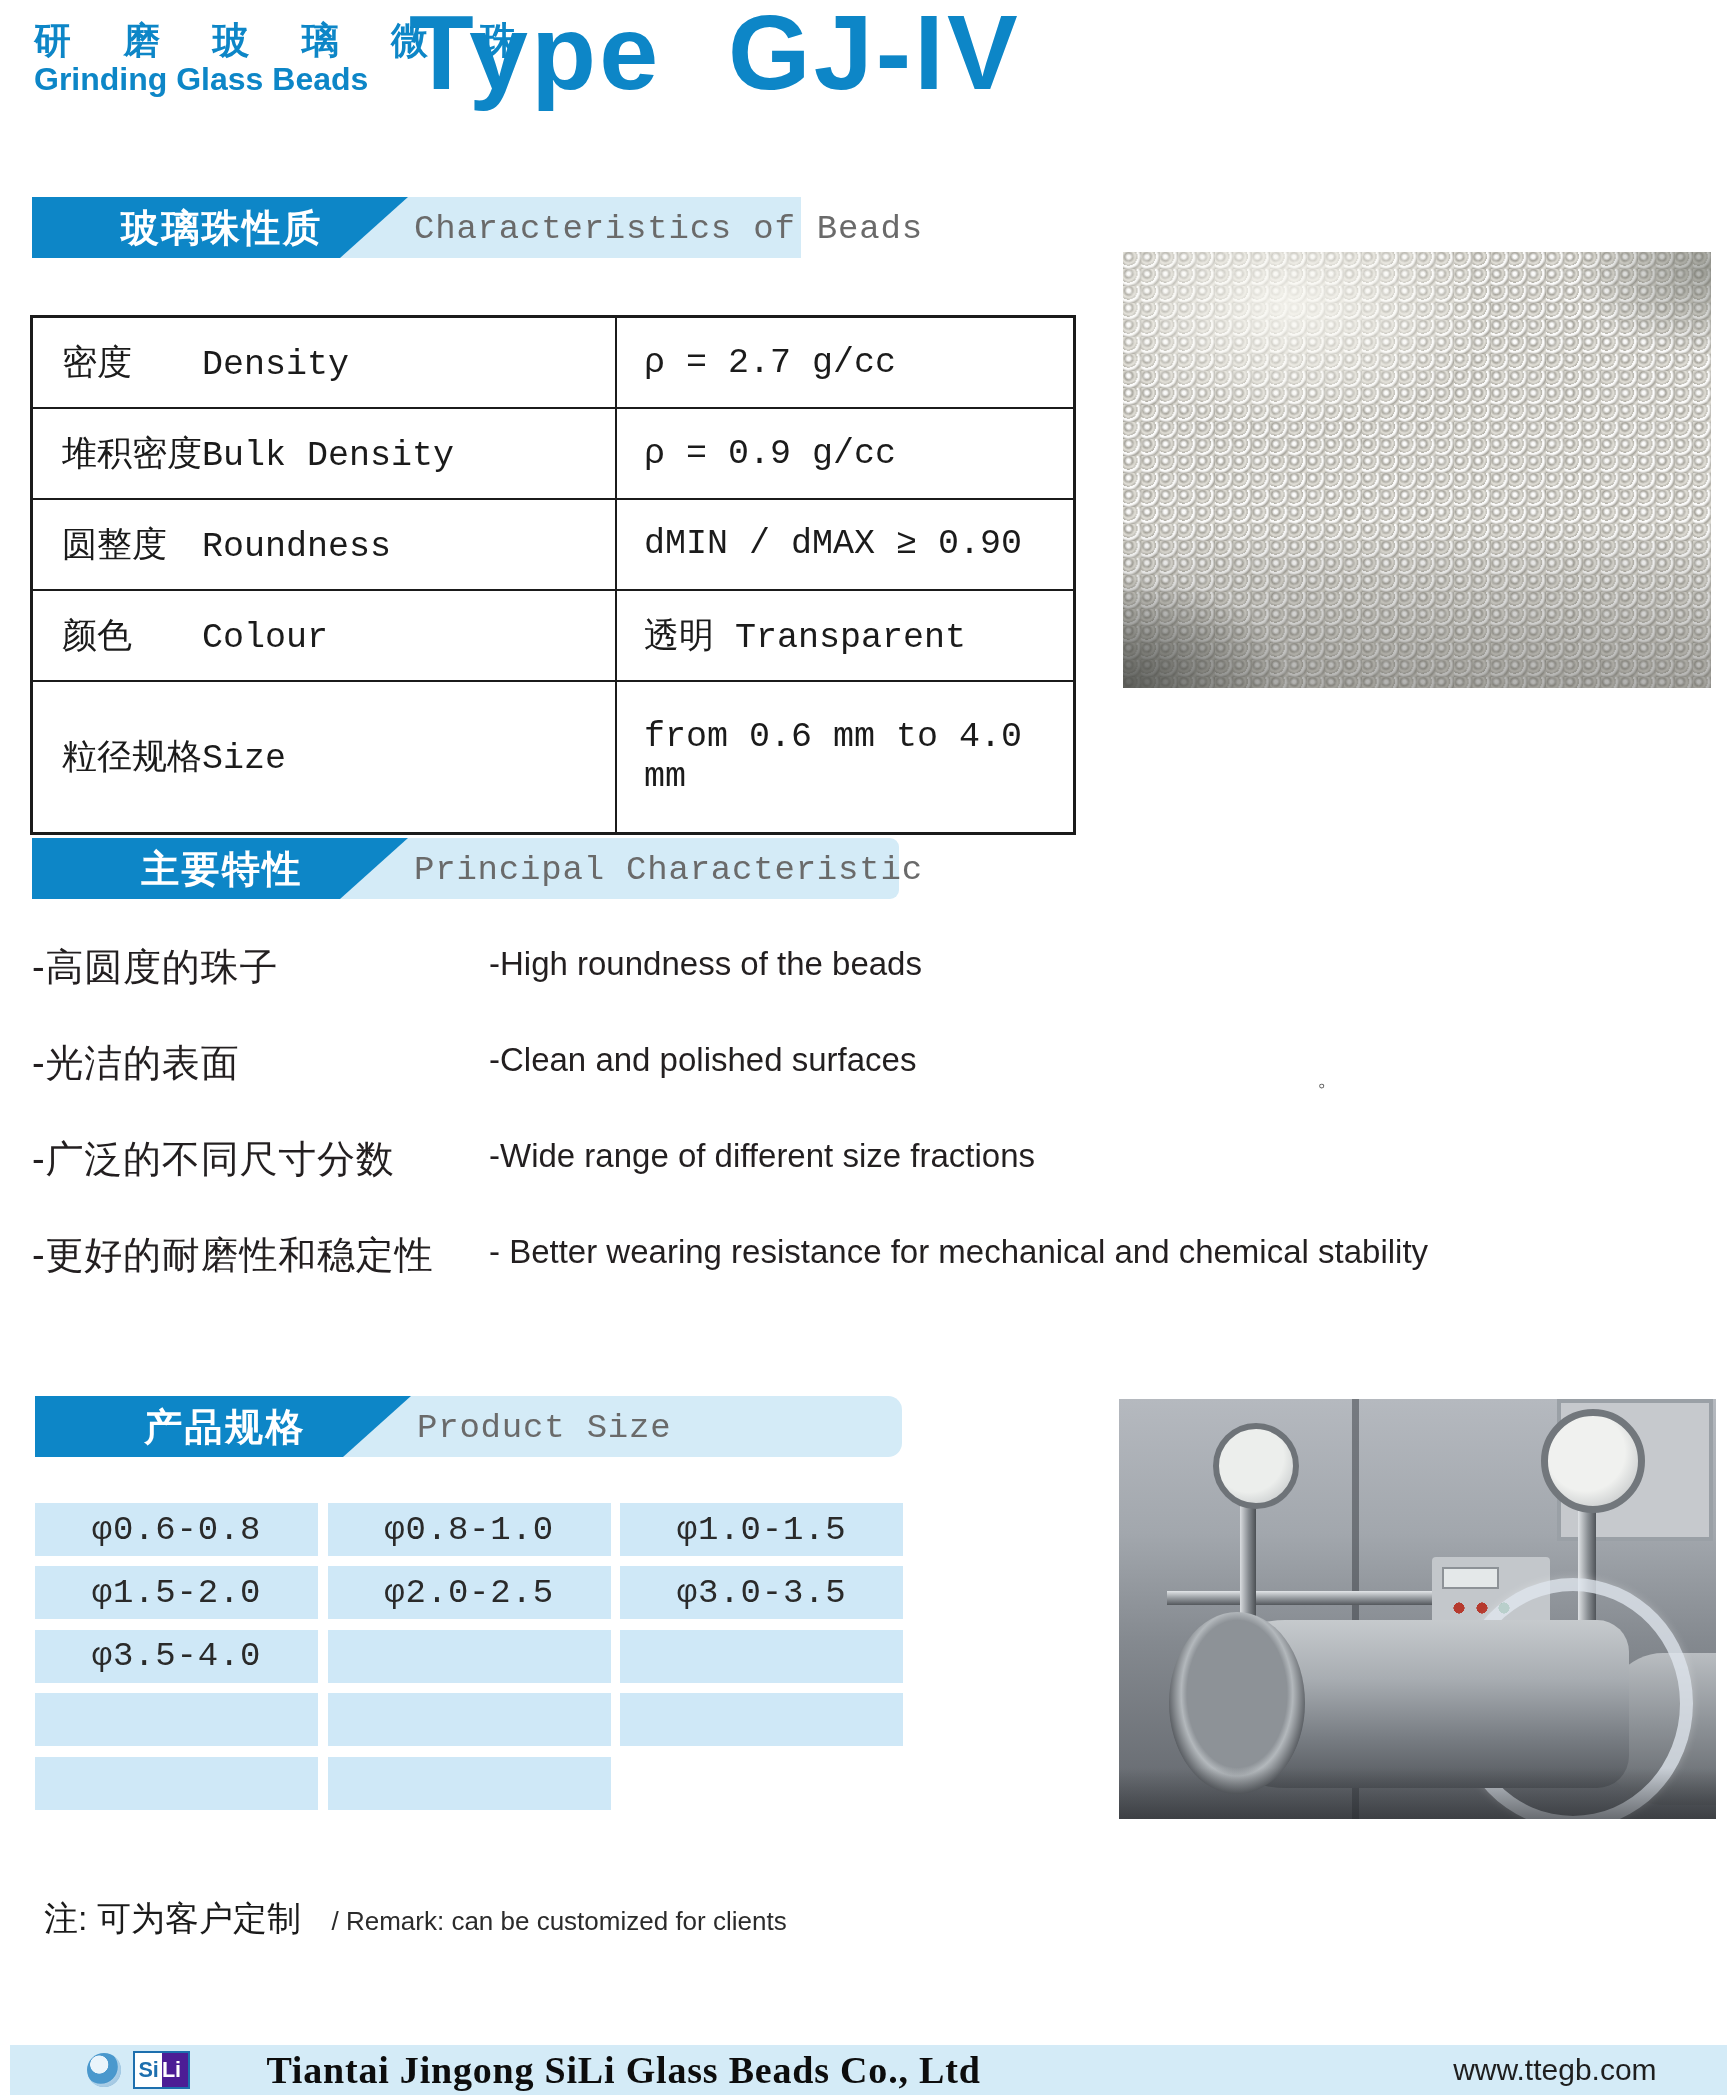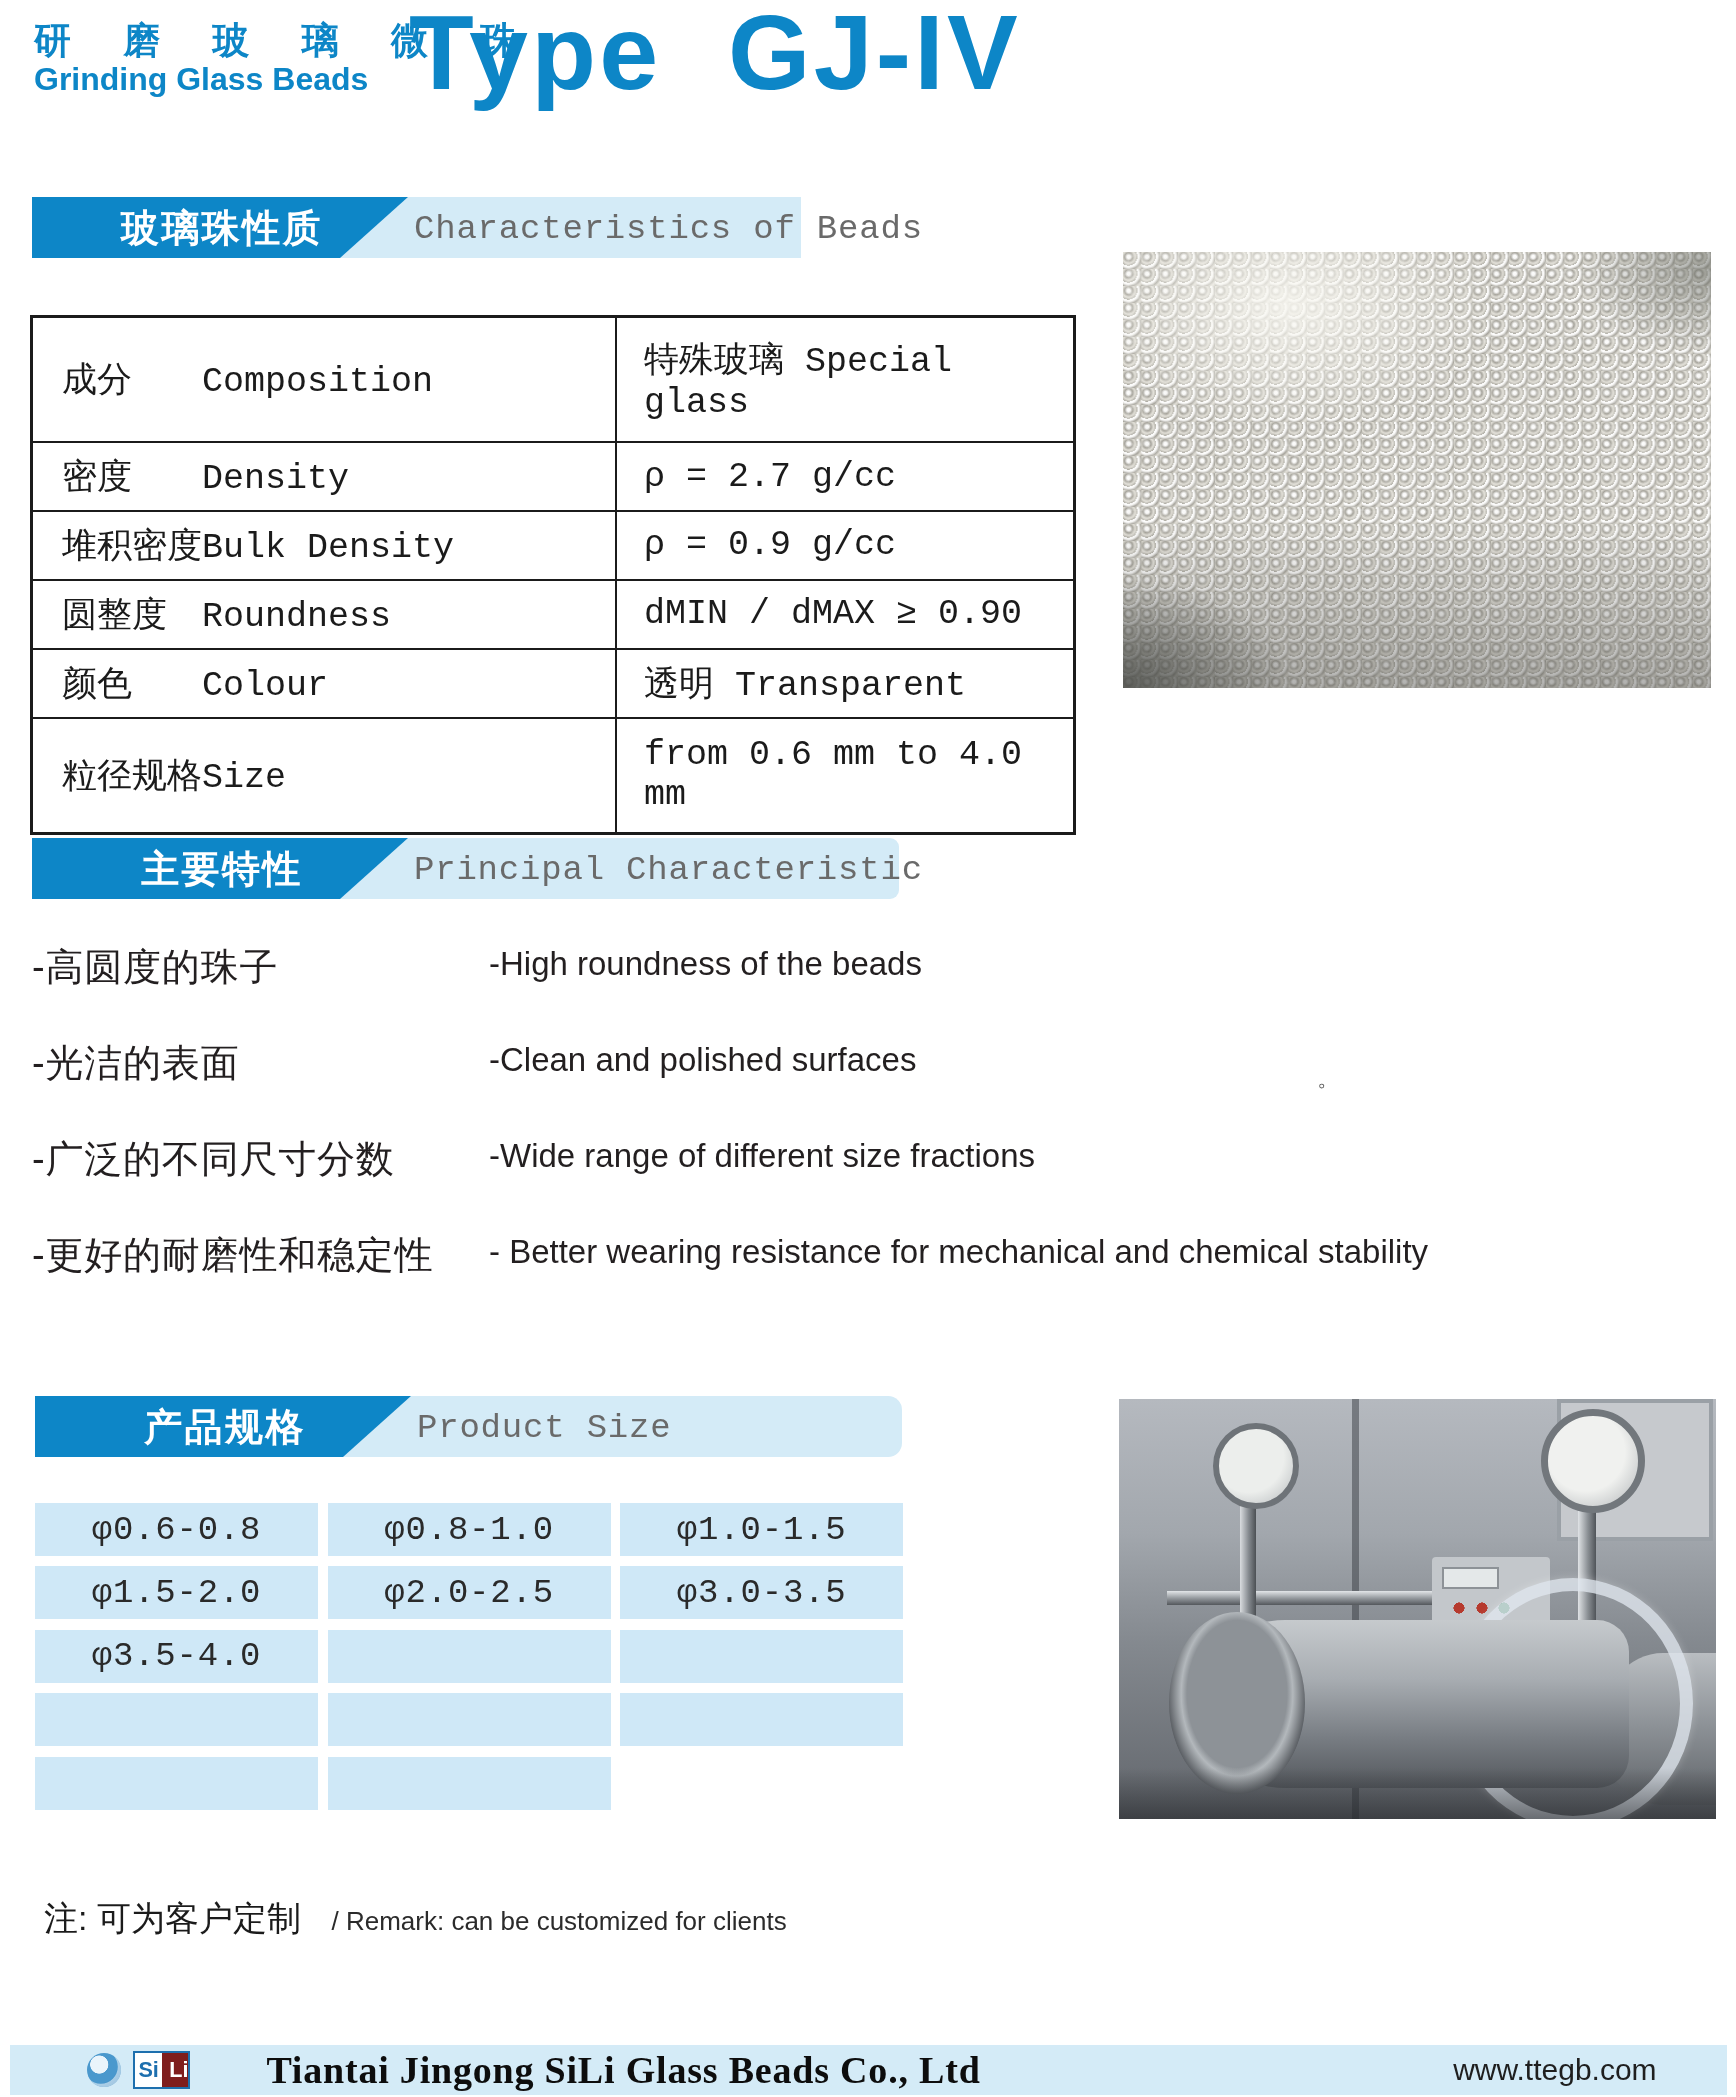--- a/index.html
+++ b/index.html
@@ -142,21 +142,21 @@
   .logo-swirl{
     margin-left:77px;width:34px;height:34px;border-radius:50%;flex:0 0 auto;
     background:radial-gradient(circle at 36% 34%, #eaf4fb 0 28%, #4a98cd 30% 58%, #1d6fae 100%);
     box-shadow:inset -3.2px -3.2px 0 rgba(255,255,255,0.55);
   }
   .logo-sili{
     margin-left:12.8px;width:53px;height:34px;border:2.4px solid #1d6fae;background:#ffffff;
     display:flex;flex:0 0 auto;font-weight:bold;font-size:21.6px;line-height:34px;
   }
   .logo-si{width:50%;text-align:center;color:#1d6fae;background:#ffffff;}
-  .logo-li{width:50%;text-align:right;color:#ffffff;background:#7f1d1d;}
+  .logo-li{width:50%;text-align:left;color:#ffffff;background:#4c1d95;}
   .footer-company{
     margin-left:76px;font-family:"Liberation Serif","DejaVu Serif",serif;font-weight:bold;
     font-size:38px;color:#0d0d0d;letter-spacing:0.8px;white-space:nowrap;
   }
   .footer-site{
     margin-left:auto;margin-right:70px;font-size:30px;color:#1f1f1f;white-space:nowrap;
   }
 </style>
 </head>
 <body>
@@ -168,24 +168,20 @@
   <div class="type-title">Type GJ-IV</div>
 
   <div class="band band-s1">
     <div class="band-blue"></div>
     <div class="band-cn">玻璃珠性质</div>
     <div class="band-en">Characteristics of Beads</div>
   </div>
 
   <table class="char-table">
     <tbody>
-      <tr>
-        <td class="c1"><span class="cell-cn">成分</span><span class="cell-en">Composition</span></td>
-        <td class="c2">特殊玻璃 Special glass</td>
-      </tr>
       <tr>
         <td class="c1"><span class="cell-cn">密度</span><span class="cell-en">Density</span></td>
         <td class="c2">ρ = 2.7 g/cc</td>
       </tr>
       <tr>
         <td class="c1"><span class="cell-cn">堆积密度</span><span class="cell-en">Bulk Density</span></td>
         <td class="c2">ρ = 0.9 g/cc</td>
       </tr>
       <tr>
         <td class="c1"><span class="cell-cn">圆整度</span><span class="cell-en">Roundness</span></td>

